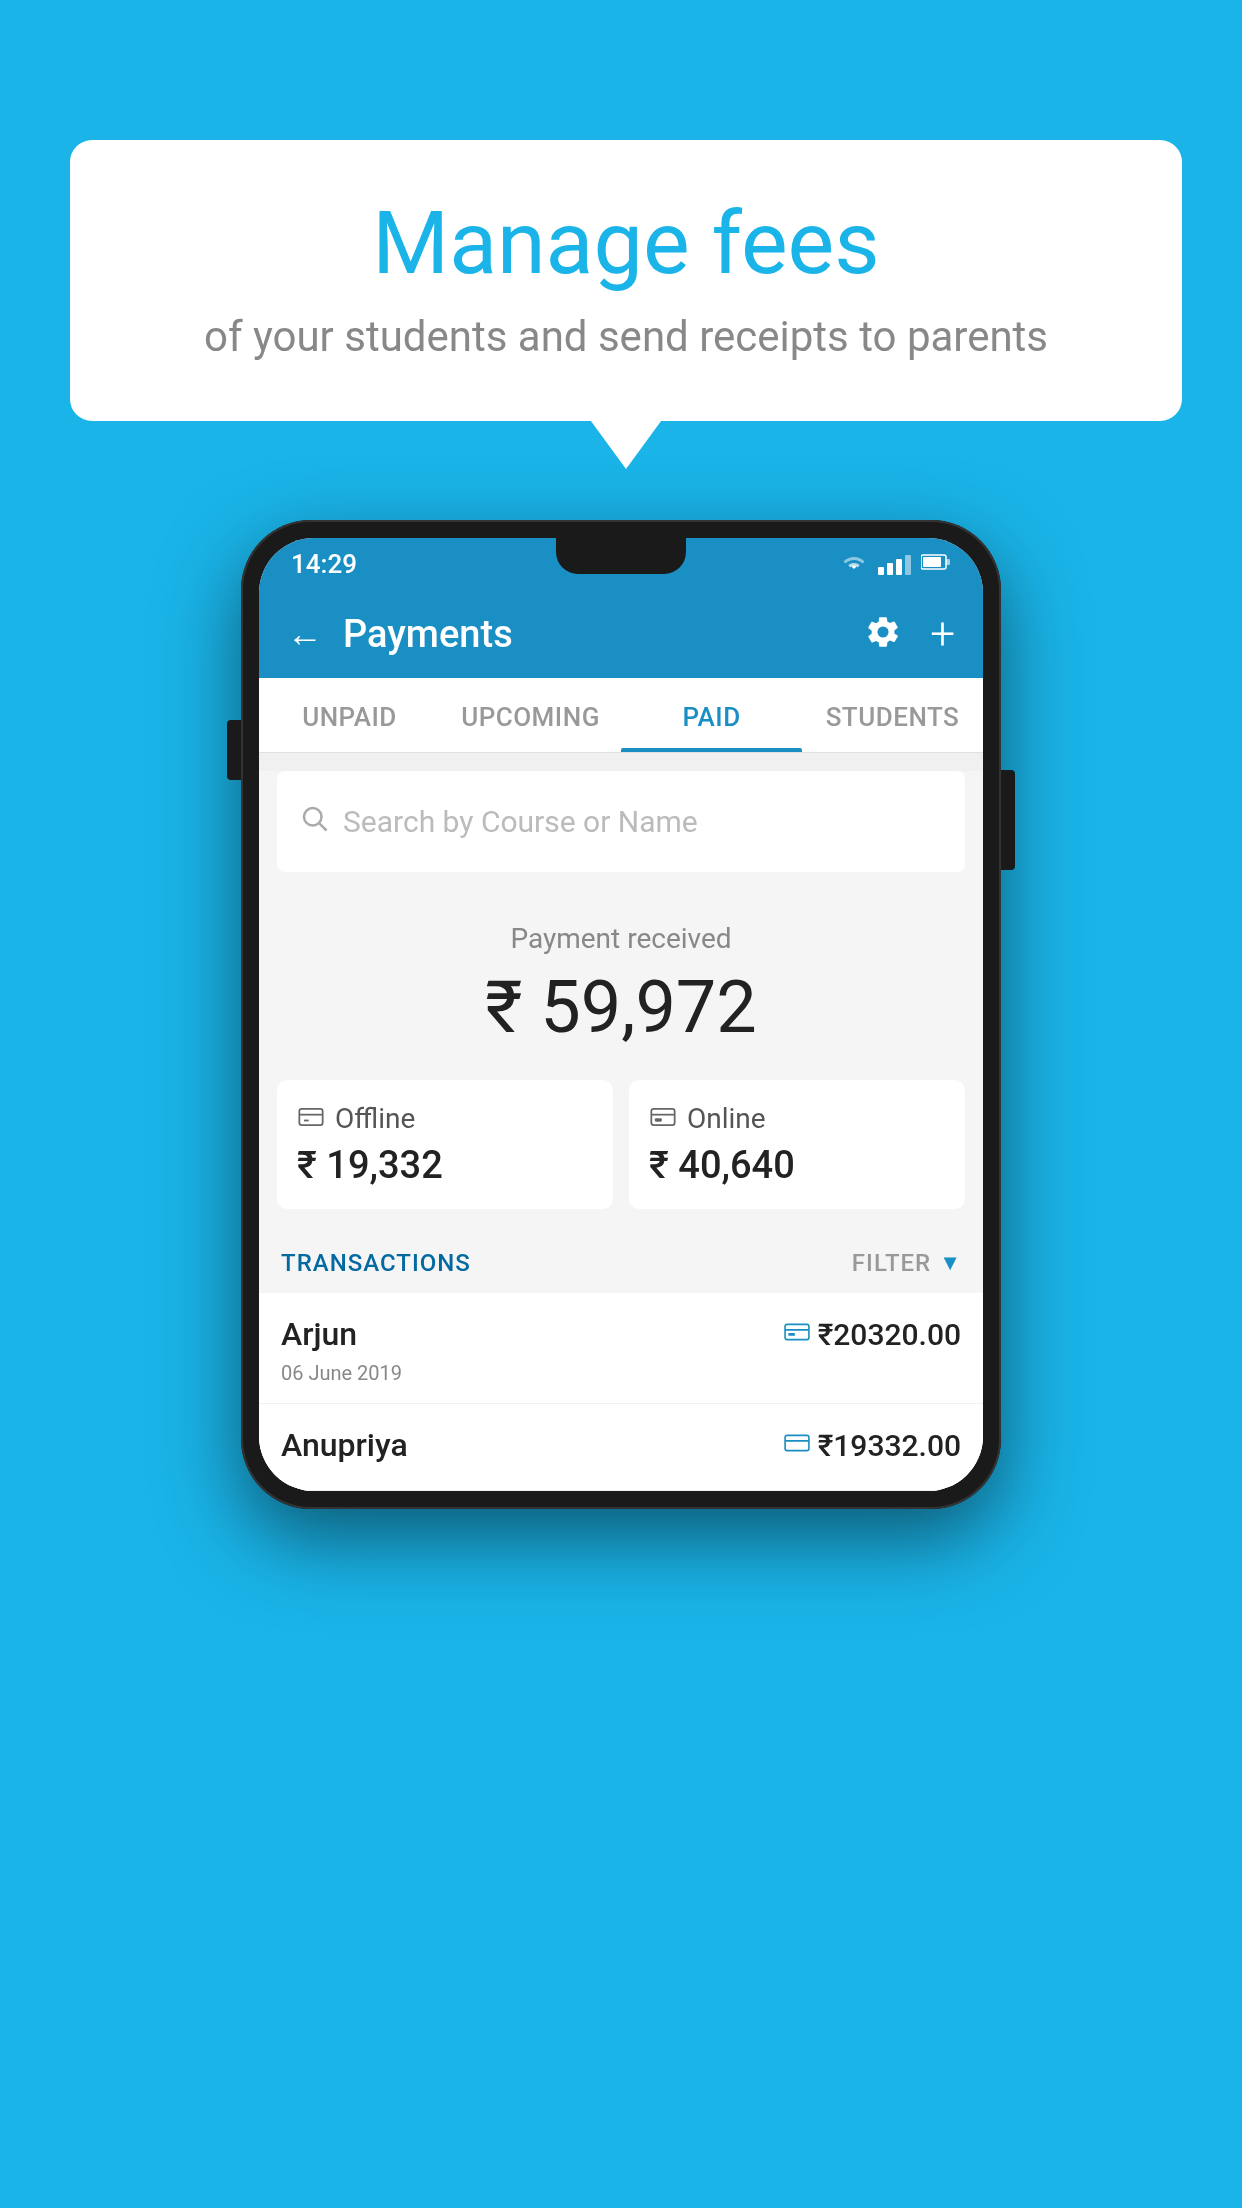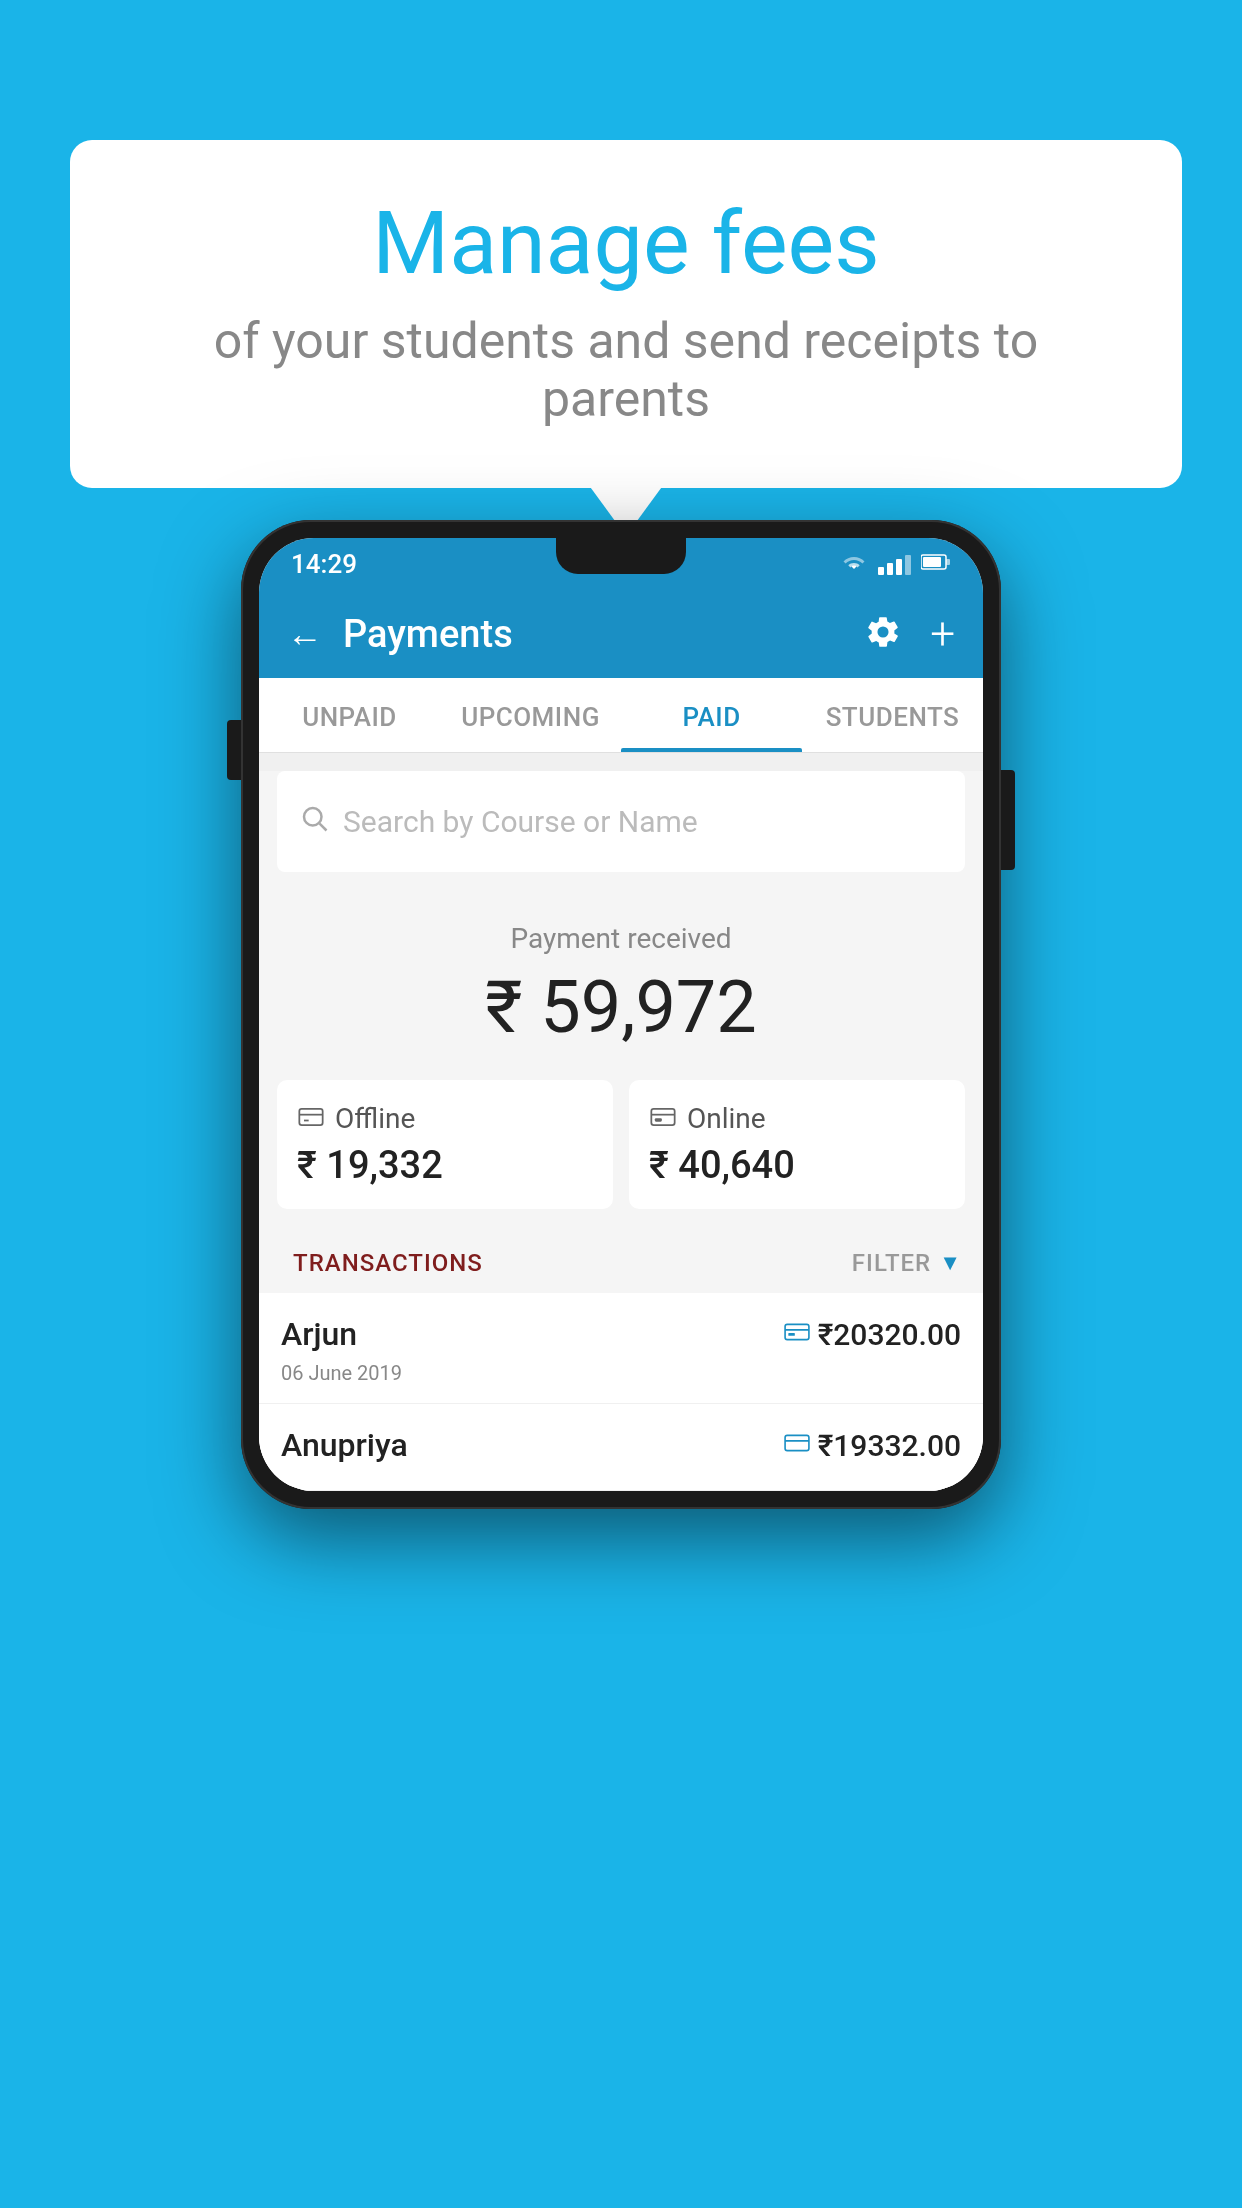--- a/index.html
+++ b/index.html
@@ -44,21 +44,21 @@
 
     .speech-bubble-title {
       font-size: 88px;
       font-weight: 400;
       color: #1ab4e8;
       margin-bottom: 20px;
       line-height: 1.1;
     }
 
     .speech-bubble-subtitle {
-      font-size: 50px;
+      font-size: 42px;
       color: #888;
       font-weight: 400;
     }
 
     
     .phone-container {
       position: absolute;
       top: 520px;
       left: 50%;
       transform: translateX(-50%);
@@ -308,24 +308,23 @@
     .transactions-header {
       display: flex;
       justify-content: space-between;
       align-items: center;
       padding: 20px 22px 16px;
       background: #f5f5f5;
     }
 
     .transactions-label {
       font-size: 24px;
-      color: #7f1d1d;
+      color: #0369a1;
       font-weight: 500;
       letter-spacing: 1px;
-      margin-left: 12px;
     }
 
     .filter-container {
       display: flex;
       align-items: center;
       gap: 8px;
     }
 
     .filter-label {
       font-size: 24px;

